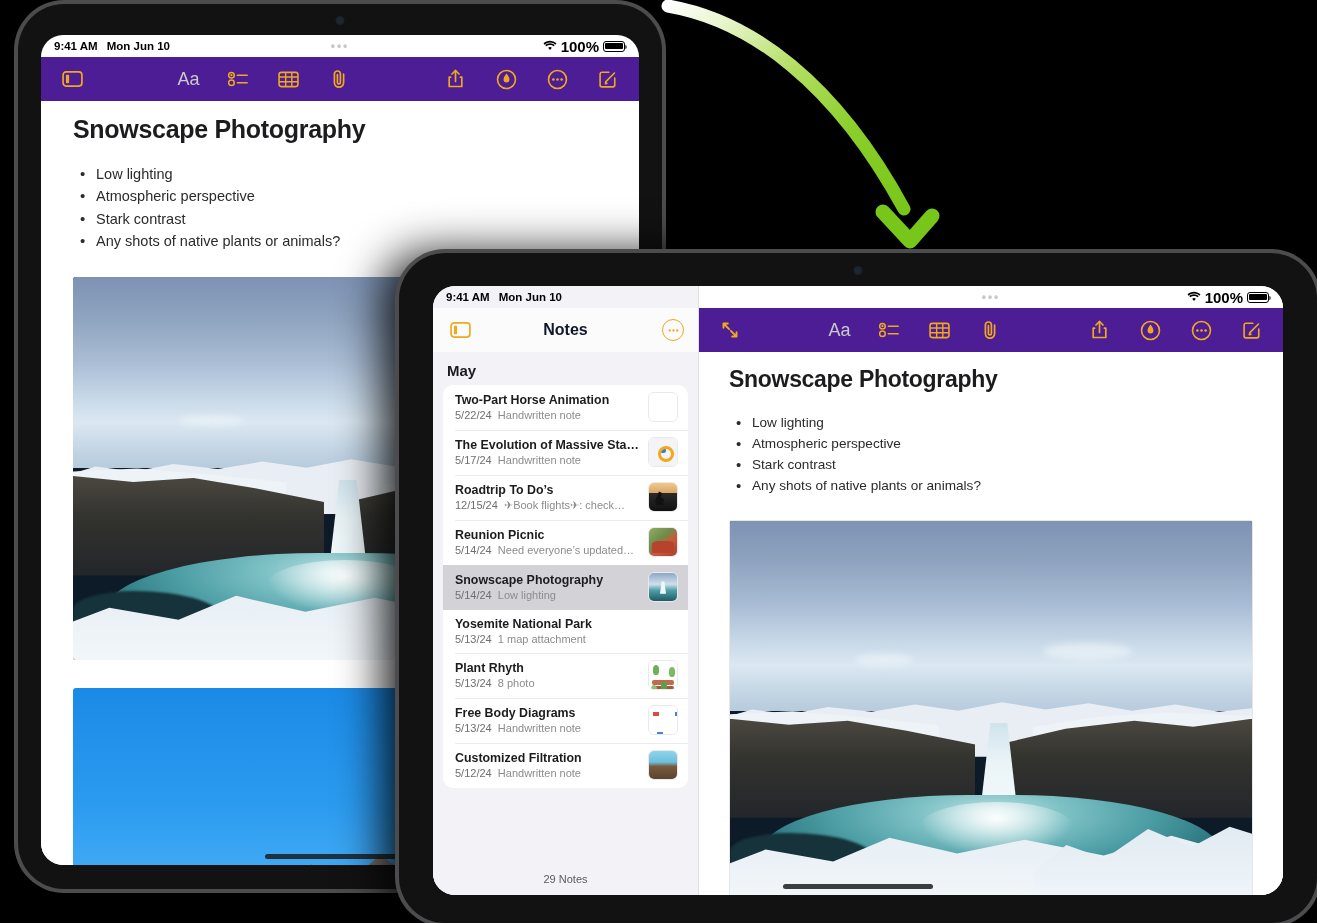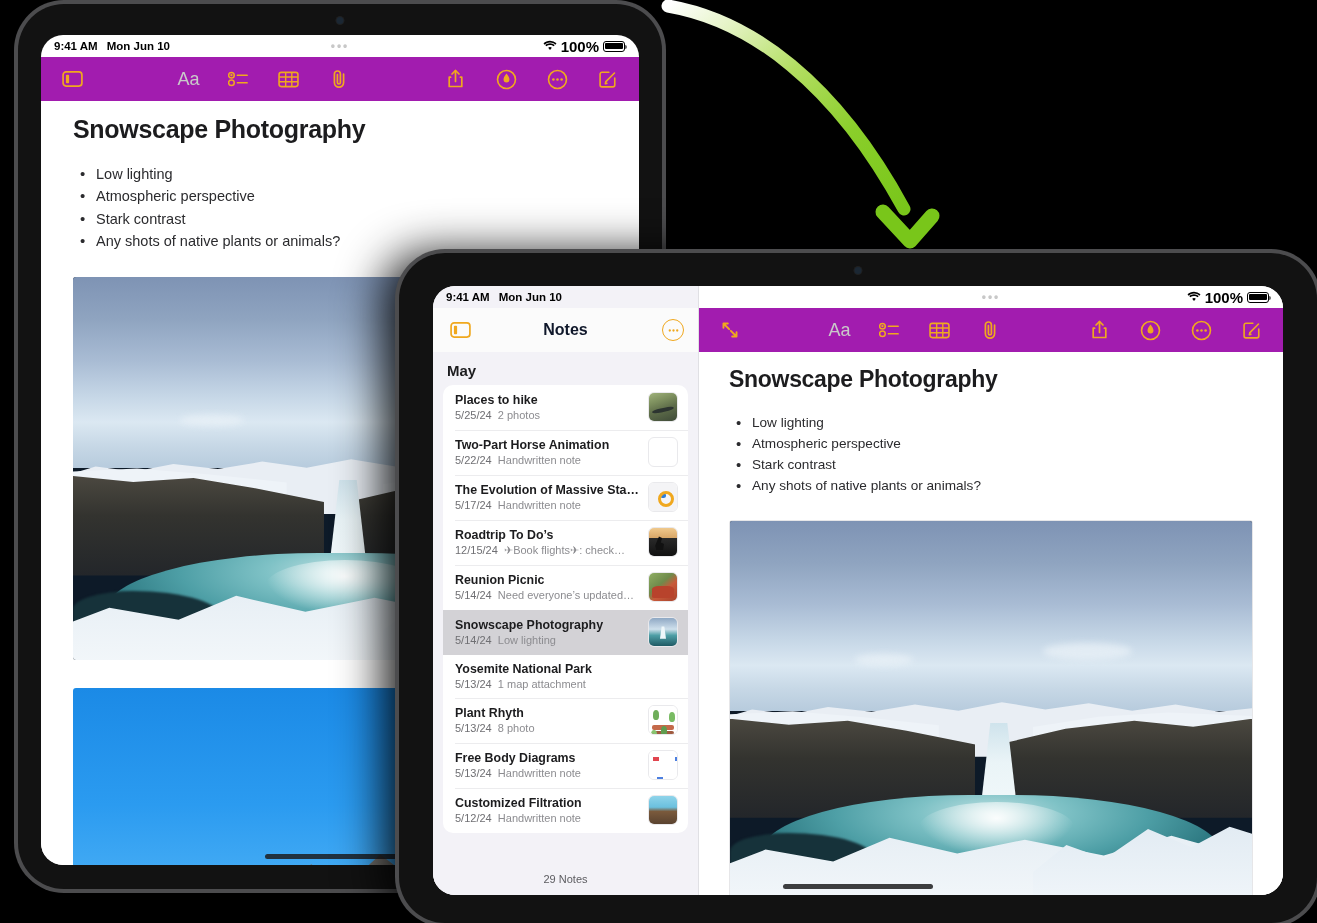--- a/index.html
+++ b/index.html
@@ -47,21 +47,21 @@
   .sb-right { margin-left:auto; display:flex; align-items:center; gap:4px; }
   .sb-pct { font-size:15px; font-weight:bold; }
   .batt { width:22px; height:11px; border:1.3px solid #000; border-radius:3px;
           position:relative; display:inline-block; }
   .batt::after{content:"";position:absolute;left:1.3px;top:1.3px;bottom:1.3px;right:1.3px;background:#000;border-radius:1px;}
   .batt::before{content:"";position:absolute;right:-3.3px;top:3px;width:2px;height:4px;background:#666;border-radius:0 2px 2px 0;}
 
   
   .note-toolbar {
     height:44px; display:flex; align-items:center; flex:0 0 auto;
-    padding:0 18px; position:relative; background:#a21caf;
+    padding:0 18px; position:relative; background:#4c1d95;
   }
   .tb-spacer { flex:1; }
   .tb-group { display:flex; align-items:center; gap:24px; }
   .tb-group.right { gap:25px; }
   .icon-btn { width:26px; height:26px; display:flex; align-items:center; justify-content:center; }
   .yellow { color:#F0A81E; }
   .grey   { color:#c9c9c9; }
 
   
   .note-body { flex:1 1 auto; overflow:hidden; background:#fff; padding:0 22px; position:relative; }
@@ -358,29 +358,20 @@
               <circle cx="11" cy="7" r="1.25" fill="#F0A81E"></circle>
             </svg>
         </div>
       </div>
 
       <div class="sb-month">May</div>
 
       <div class="notes-scroll">
         <div class="notes-card">
 
-          <div class="note-row">
-            <div class="nr-text">
-              <div class="nr-title">Places to hike</div>
-              <div class="nr-sub"><span class="d">5/25/24</span>&nbsp; <span>2 photos</span></div>
-            </div>
-            <div class="nr-thumb">
-                <div class="mini th-hike"></div>
-              </div>
-          </div>
 
           <div class="note-row">
             <div class="nr-text">
               <div class="nr-title">Two-Part Horse Animation</div>
               <div class="nr-sub"><span class="d">5/22/24</span>&nbsp; <span>Handwritten note</span></div>
             </div>
             <div class="nr-thumb empty"></div>
           </div>
 
           <div class="note-row">

